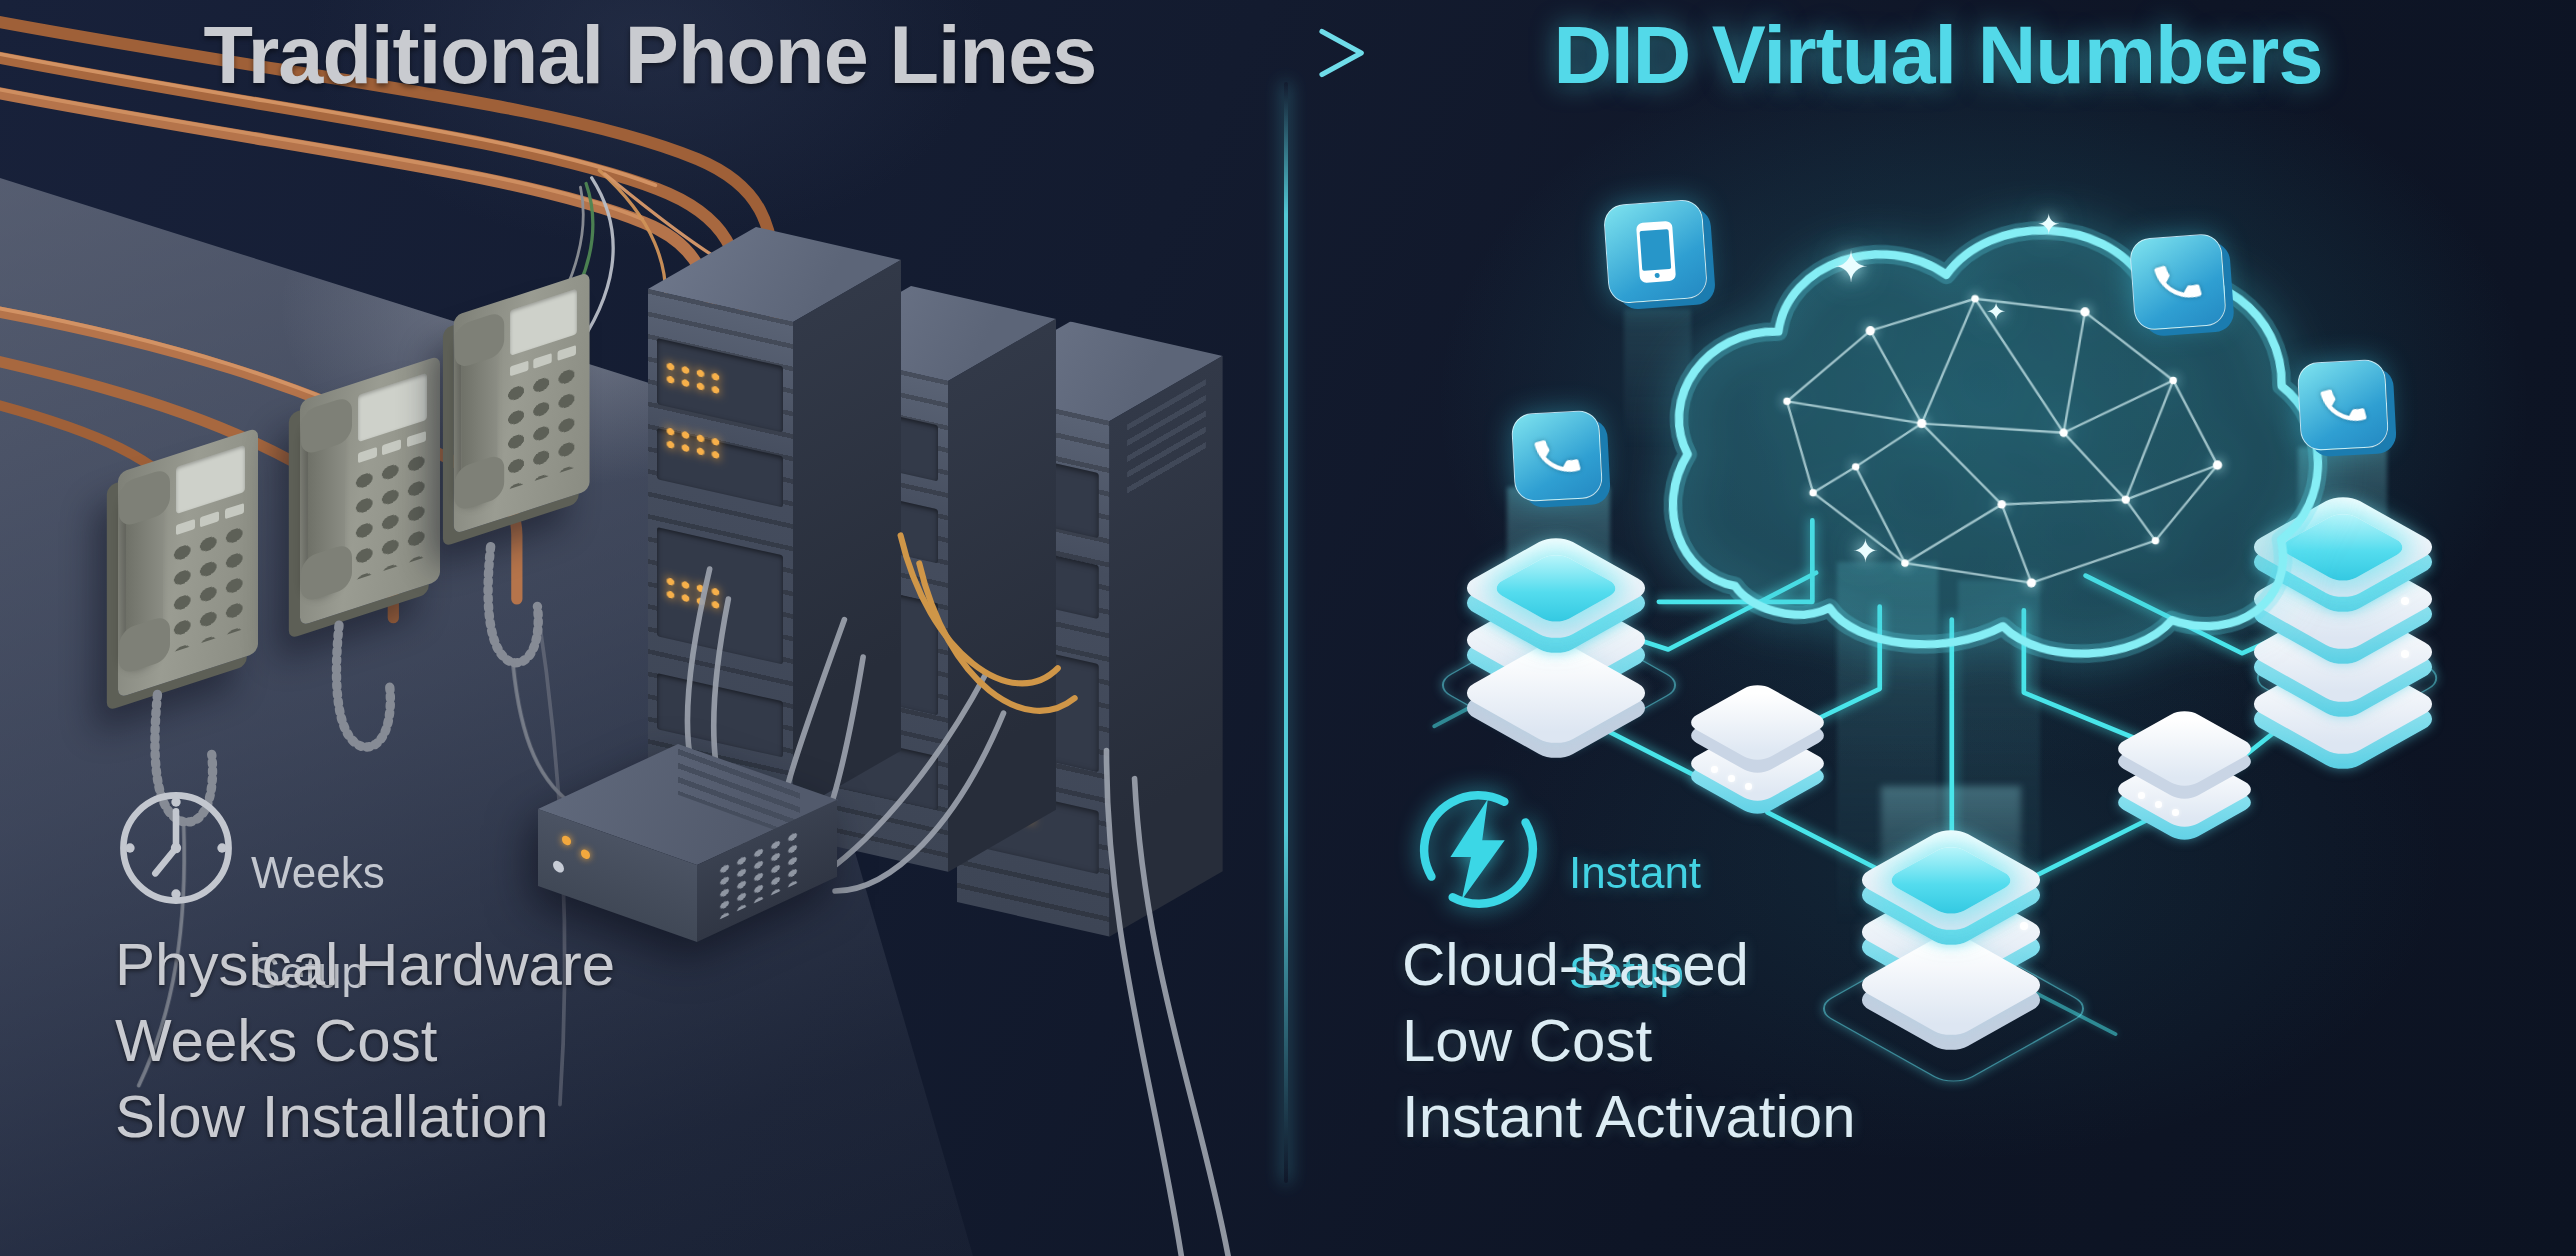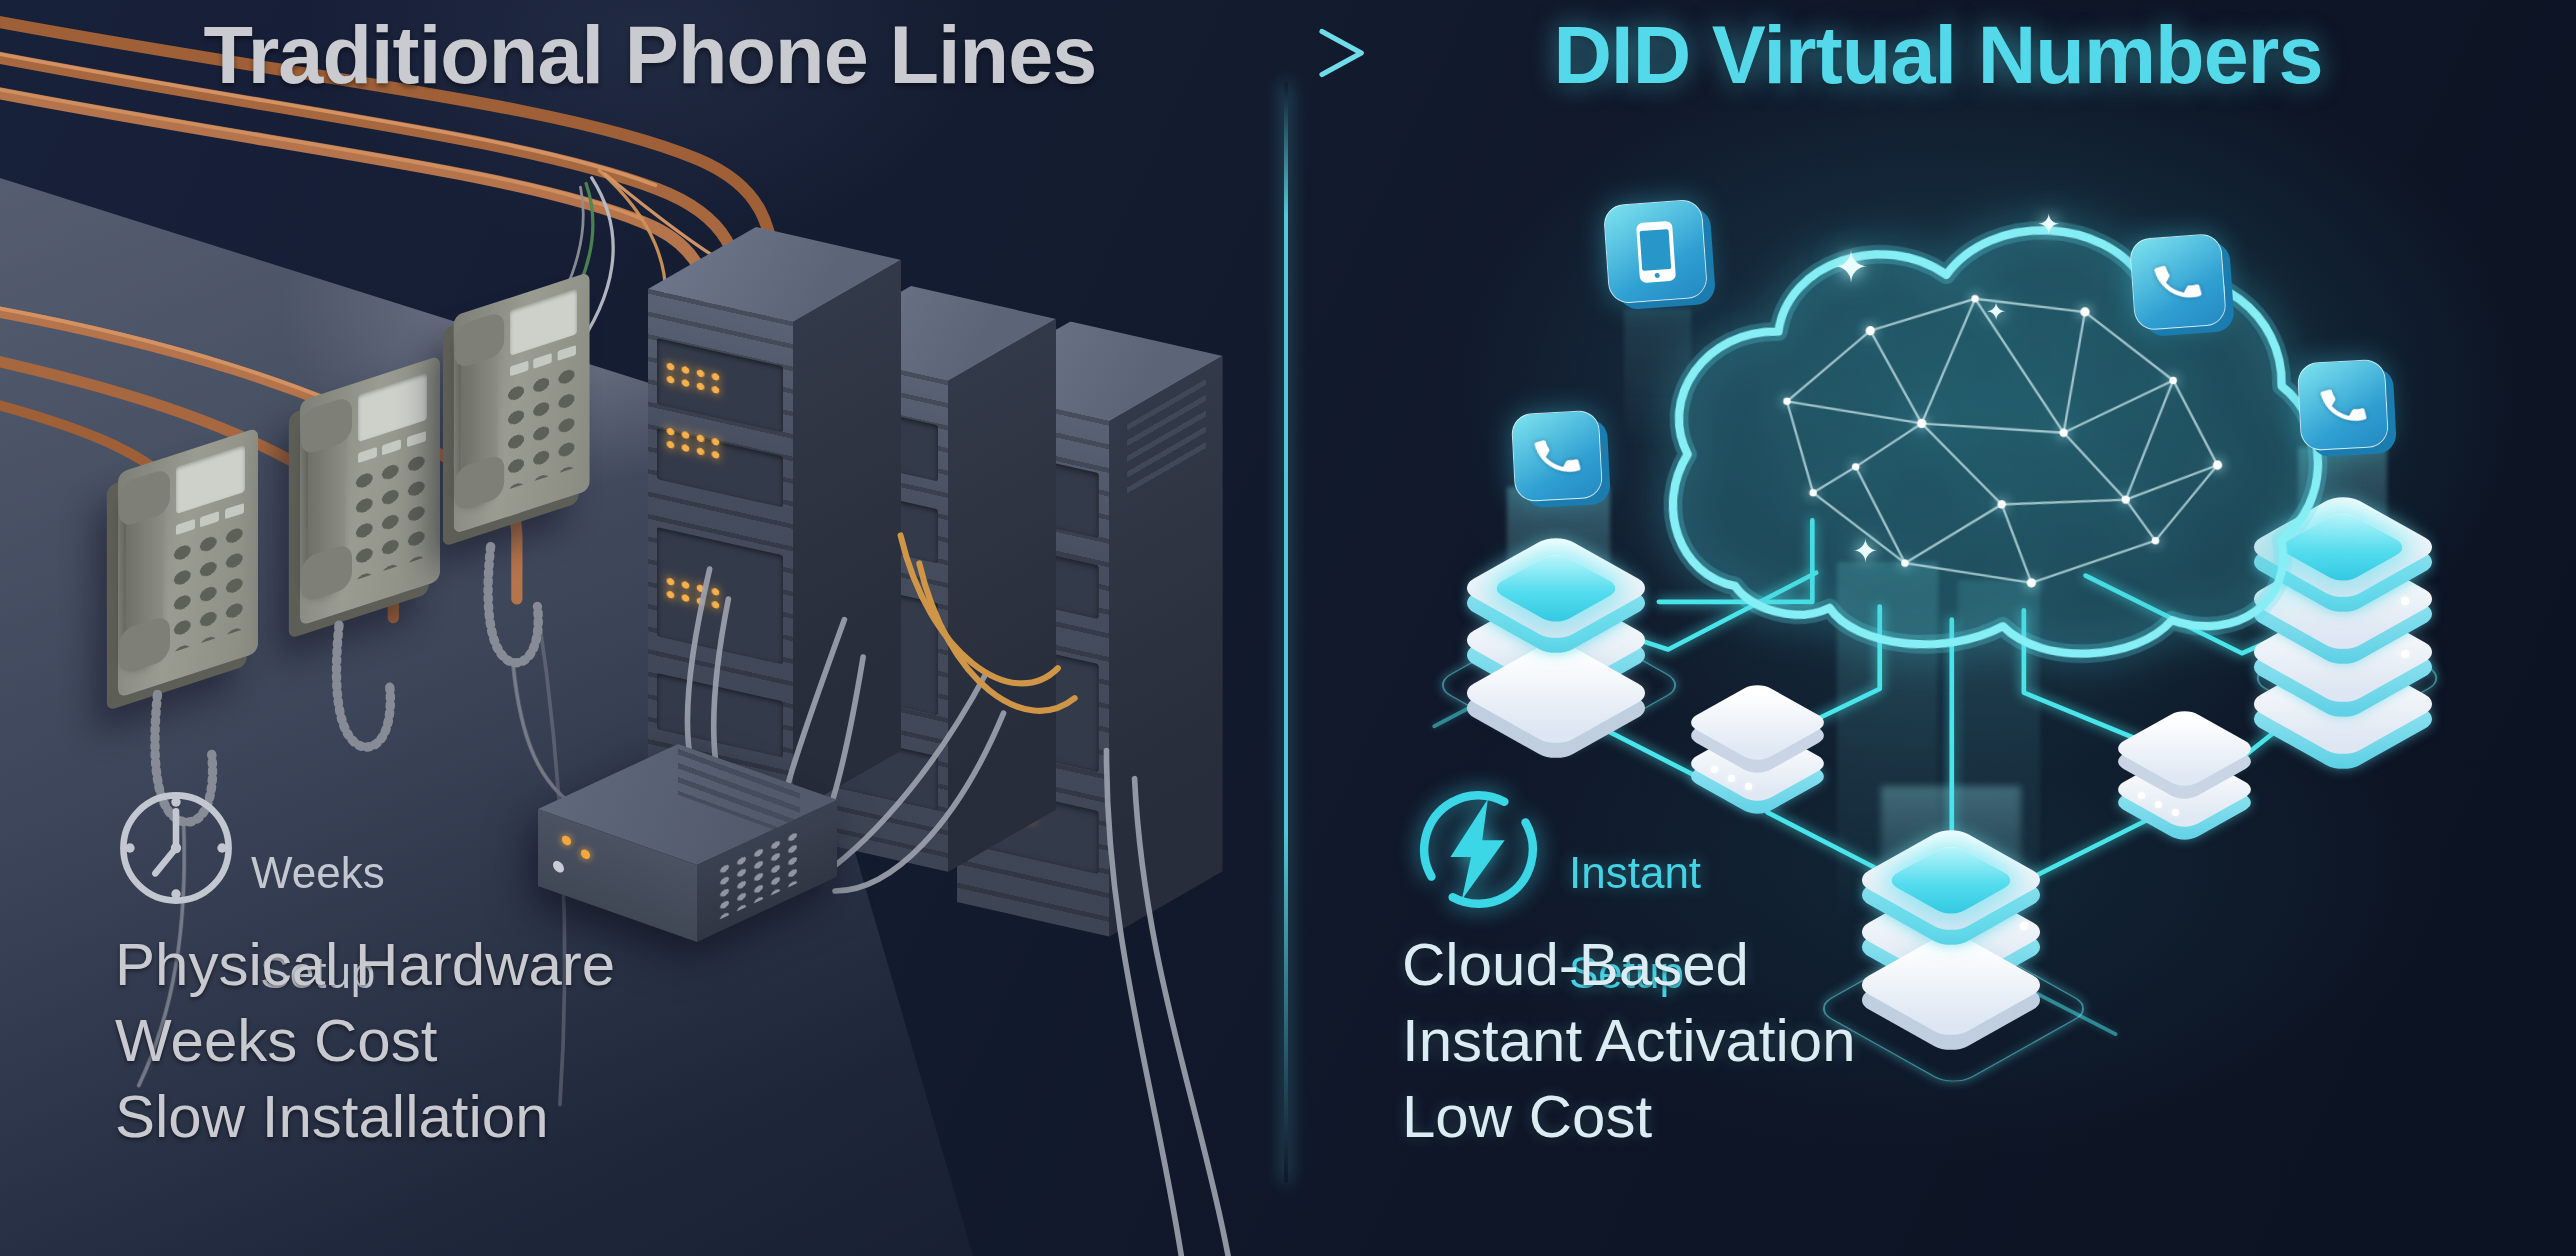--- a/index.html
+++ b/index.html
@@ -23,21 +23,21 @@
   
   .title{top:9.4px;font-size:81px;font-weight:700;letter-spacing:-0.9px;text-align:center;white-space:nowrap;}
   .title-left{left:112px;width:1076px;color:#c9cbd0;text-shadow:0 2.8px 5.6px rgba(0,0,0,.45);text-align:center;}
   .title-right{left:1456px;width:964px;color:#53d9e9;text-shadow:0 0 26px rgba(80,220,235,.55),0 2.8px 5.6px rgba(0,0,0,.4);}
   
   .divider{left:1284px;top:82px;width:3.7px;height:1101px;border-radius:2.8px;
     background:linear-gradient(180deg,rgba(89,219,232,0) 0%,#59dbe8 12%,#59dbe8 68%,rgba(89,219,232,0) 100%);
     box-shadow:0 0 17px rgba(90,220,235,.75);opacity:.9;}
   
   .badge-text{font-size:44px;line-height:50px;white-space:pre-line;}
-  .badge-text.gray{color:#c3c7cf;text-align:center;}
+  .badge-text.gray{color:#c3c7cf;}
   .badge-text.cyan{color:#43d3e4;text-shadow:0 0 15px rgba(70,215,230,.45);}
   .features{font-size:60px;line-height:76px;white-space:nowrap;}
   .features.gray{color:#c8cad0;text-shadow:0 1.9px 4.7px rgba(0,0,0,.5);}
   .features.blue{color:#dcecf4;text-shadow:0 0 13px rgba(140,220,235,.25),0 1.9px 4.7px rgba(0,0,0,.5);}
   
   .phone{width:159px;height:281px;}
   .ph-body{position:absolute;left:7.5px;top:0;width:140px;height:225px;border-radius:8.4px;
     transform:skewY(-18deg);transform-origin:top left;
     background:linear-gradient(100deg,#7e8077 0%,#9a9c92 45%,#8a8c82 100%);
     box-shadow:-11.2px 9.4px 0 #5d5f56, -24px 28px 32px rgba(10,14,26,.45);}
@@ -444,18 +444,18 @@
   <svg class="abs" style="left:1413px;top:784px;filter:drop-shadow(0 0 11.2px rgba(60,220,235,.7));" width="131" height="131" viewBox="0 0 140 140" fill="none">
     <circle cx="70" cy="70" r="58" stroke="#3bd7e6" stroke-width="9" stroke-linecap="round" stroke-dasharray="150 32" transform="rotate(-30 70 70)"></circle>
     <polygon points="80,16 40,78 62,78 52,124 98,60 74,60" fill="#3bd7e6"></polygon>
   </svg>
   <div class="abs badge-text cyan" style="left:1569px;top:798px;">
     <div>Instant</div>
     <div>Setup</div>
   </div>
   <div class="abs features blue" style="left:1402px;top:927px;">
     <div>Cloud-Based</div>
+    <div>Low Cost</div>
     <div>Instant Activation</div>
-    <div>Low Cost</div>
   </div>
 
 </div>
 
 
 </body></html>

